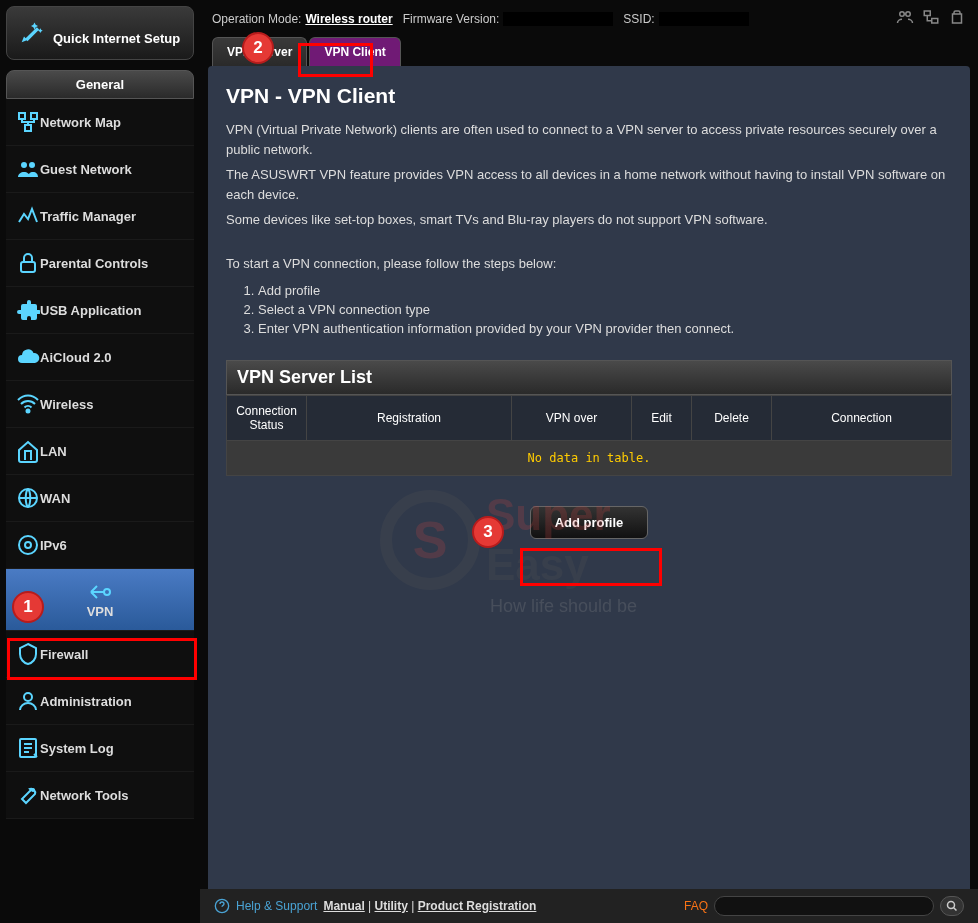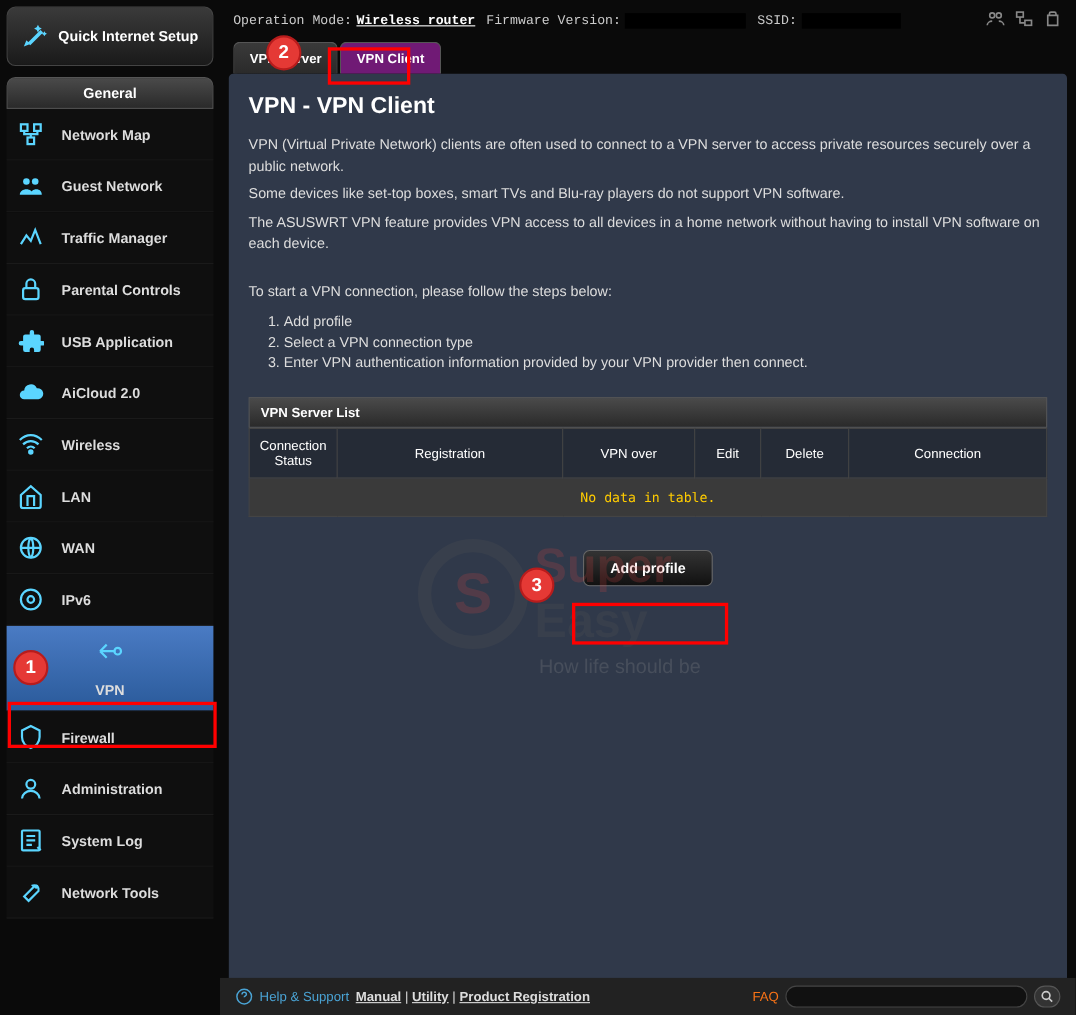--- a/index.html
+++ b/index.html
@@ -20,41 +20,41 @@
   background: #0a0a0a;
   padding: 6px 6px 0 6px;
   flex-shrink: 0;
 }
 .qis-button {
   background: linear-gradient(to bottom, #3a3a3a, #1a1a1a);
   border-radius: 8px;
   padding: 12px 10px;
   margin-bottom: 10px;
   display: flex;
-  align-items: center;
+  align-items: flex-end;
   gap: 8px;
   cursor: pointer;
   border: 1px solid #444;
 }
 .qis-button .wand-icon { width: 28px; height: 28px; color: #5bd5ff; }
 .qis-button .qis-text { font-weight: bold; font-size: 13px; line-height: 1.2; }
 .section-header {
   background: linear-gradient(to bottom, #4a4a4a, #2a2a2a);
   border-radius: 8px 8px 0 0;
   text-align: center;
   font-weight: bold;
   font-size: 13px;
   padding: 6px 0;
   border: 1px solid #555;
   margin-top: 8px;
 }
 .nav-item {
   display: flex;
   align-items: center;
-  gap: 16px;
+  gap: 0;
   padding: 11px 10px;
   border-bottom: 1px solid #1a1a1a;
   cursor: pointer;
   font-size: 13px;
   font-weight: bold;
   color: #ddd;
   background: #0f0f0f;
 }
 .nav-item.selected {
   background: linear-gradient(to bottom, #4a7bc4, #2a5a9a);
@@ -71,21 +71,20 @@
   flex-direction: column;
   min-width: 0;
 }
 .topbar {
   padding: 8px 12px;
   font-size: 12px;
   color: #ccc;
   display: flex;
   align-items: center;
   gap: 4px;
-  font-family: Liberation Mono, monospace;
 }
 .topbar .mode-val { color: #fff; font-weight: bold; text-decoration: underline; }
 .topbar .blackbox { background: #000; display: inline-block; width: 110px; height: 14px; }
 .topbar .ssid-box { background: #000; display: inline-block; width: 90px; height: 14px; }
 .topbar-icons { margin-left: auto; display: flex; gap: 8px; color: #888; }
 
 .tabs {
   display: flex;
   padding: 0 12px;
   gap: 2px;
@@ -114,21 +113,21 @@
 .content-panel h2 { font-size: 21px; margin-bottom: 12px; }
 .content-panel p { font-size: 13px; color: #ddd; margin-bottom: 6px; line-height: 1.5; }
 .content-panel .steps-intro { margin-top: 24px; margin-bottom: 10px; }
 .content-panel ol { margin-left: 32px; font-size: 13px; color: #ddd; }
 .content-panel ol li { margin-bottom: 4px; }
 
 .server-list-header {
   background: linear-gradient(to bottom, #4a4a4a, #2a2a2a);
   padding: 6px 10px;
   font-weight: bold;
-  font-size: 12px;
+  font-size: 18px;
   margin-top: 24px;
   border: 1px solid #555;
 }
 .vpn-table { width: 100%; border-collapse: collapse; }
 .vpn-table th {
   background: #252b36;
   font-size: 12px;
   font-weight: normal;
   padding: 8px 4px;
   border: 1px solid #444;
@@ -403,22 +402,22 @@
     </div>
 
     <div class="tabs">
       <div class="tab">VPN Server</div>
       <div class="tab active">VPN Client</div>
     </div>
 
     <div class="content-panel">
       <h2>VPN - VPN Client</h2>
       <p>VPN (Virtual Private Network) clients are often used to connect to a VPN server to access private resources securely over a public network.</p>
+      <p>The ASUSWRT VPN feature provides VPN access to all devices in a home network without having to install VPN software on each device.</p>
       <p>Some devices like set-top boxes, smart TVs and Blu-ray players do not support VPN software.</p>
-      <p>The ASUSWRT VPN feature provides VPN access to all devices in a home network without having to install VPN software on each device.</p>
       <p class="steps-intro">To start a VPN connection, please follow the steps below:</p>
       <ol>
         <li>Add profile</li>
         <li>Select a VPN connection type</li>
         <li>Enter VPN authentication information provided by your VPN provider then connect.</li>
       </ol>
 
       <div class="server-list-header">VPN Server List</div>
       <table class="vpn-table">
         <thead>

